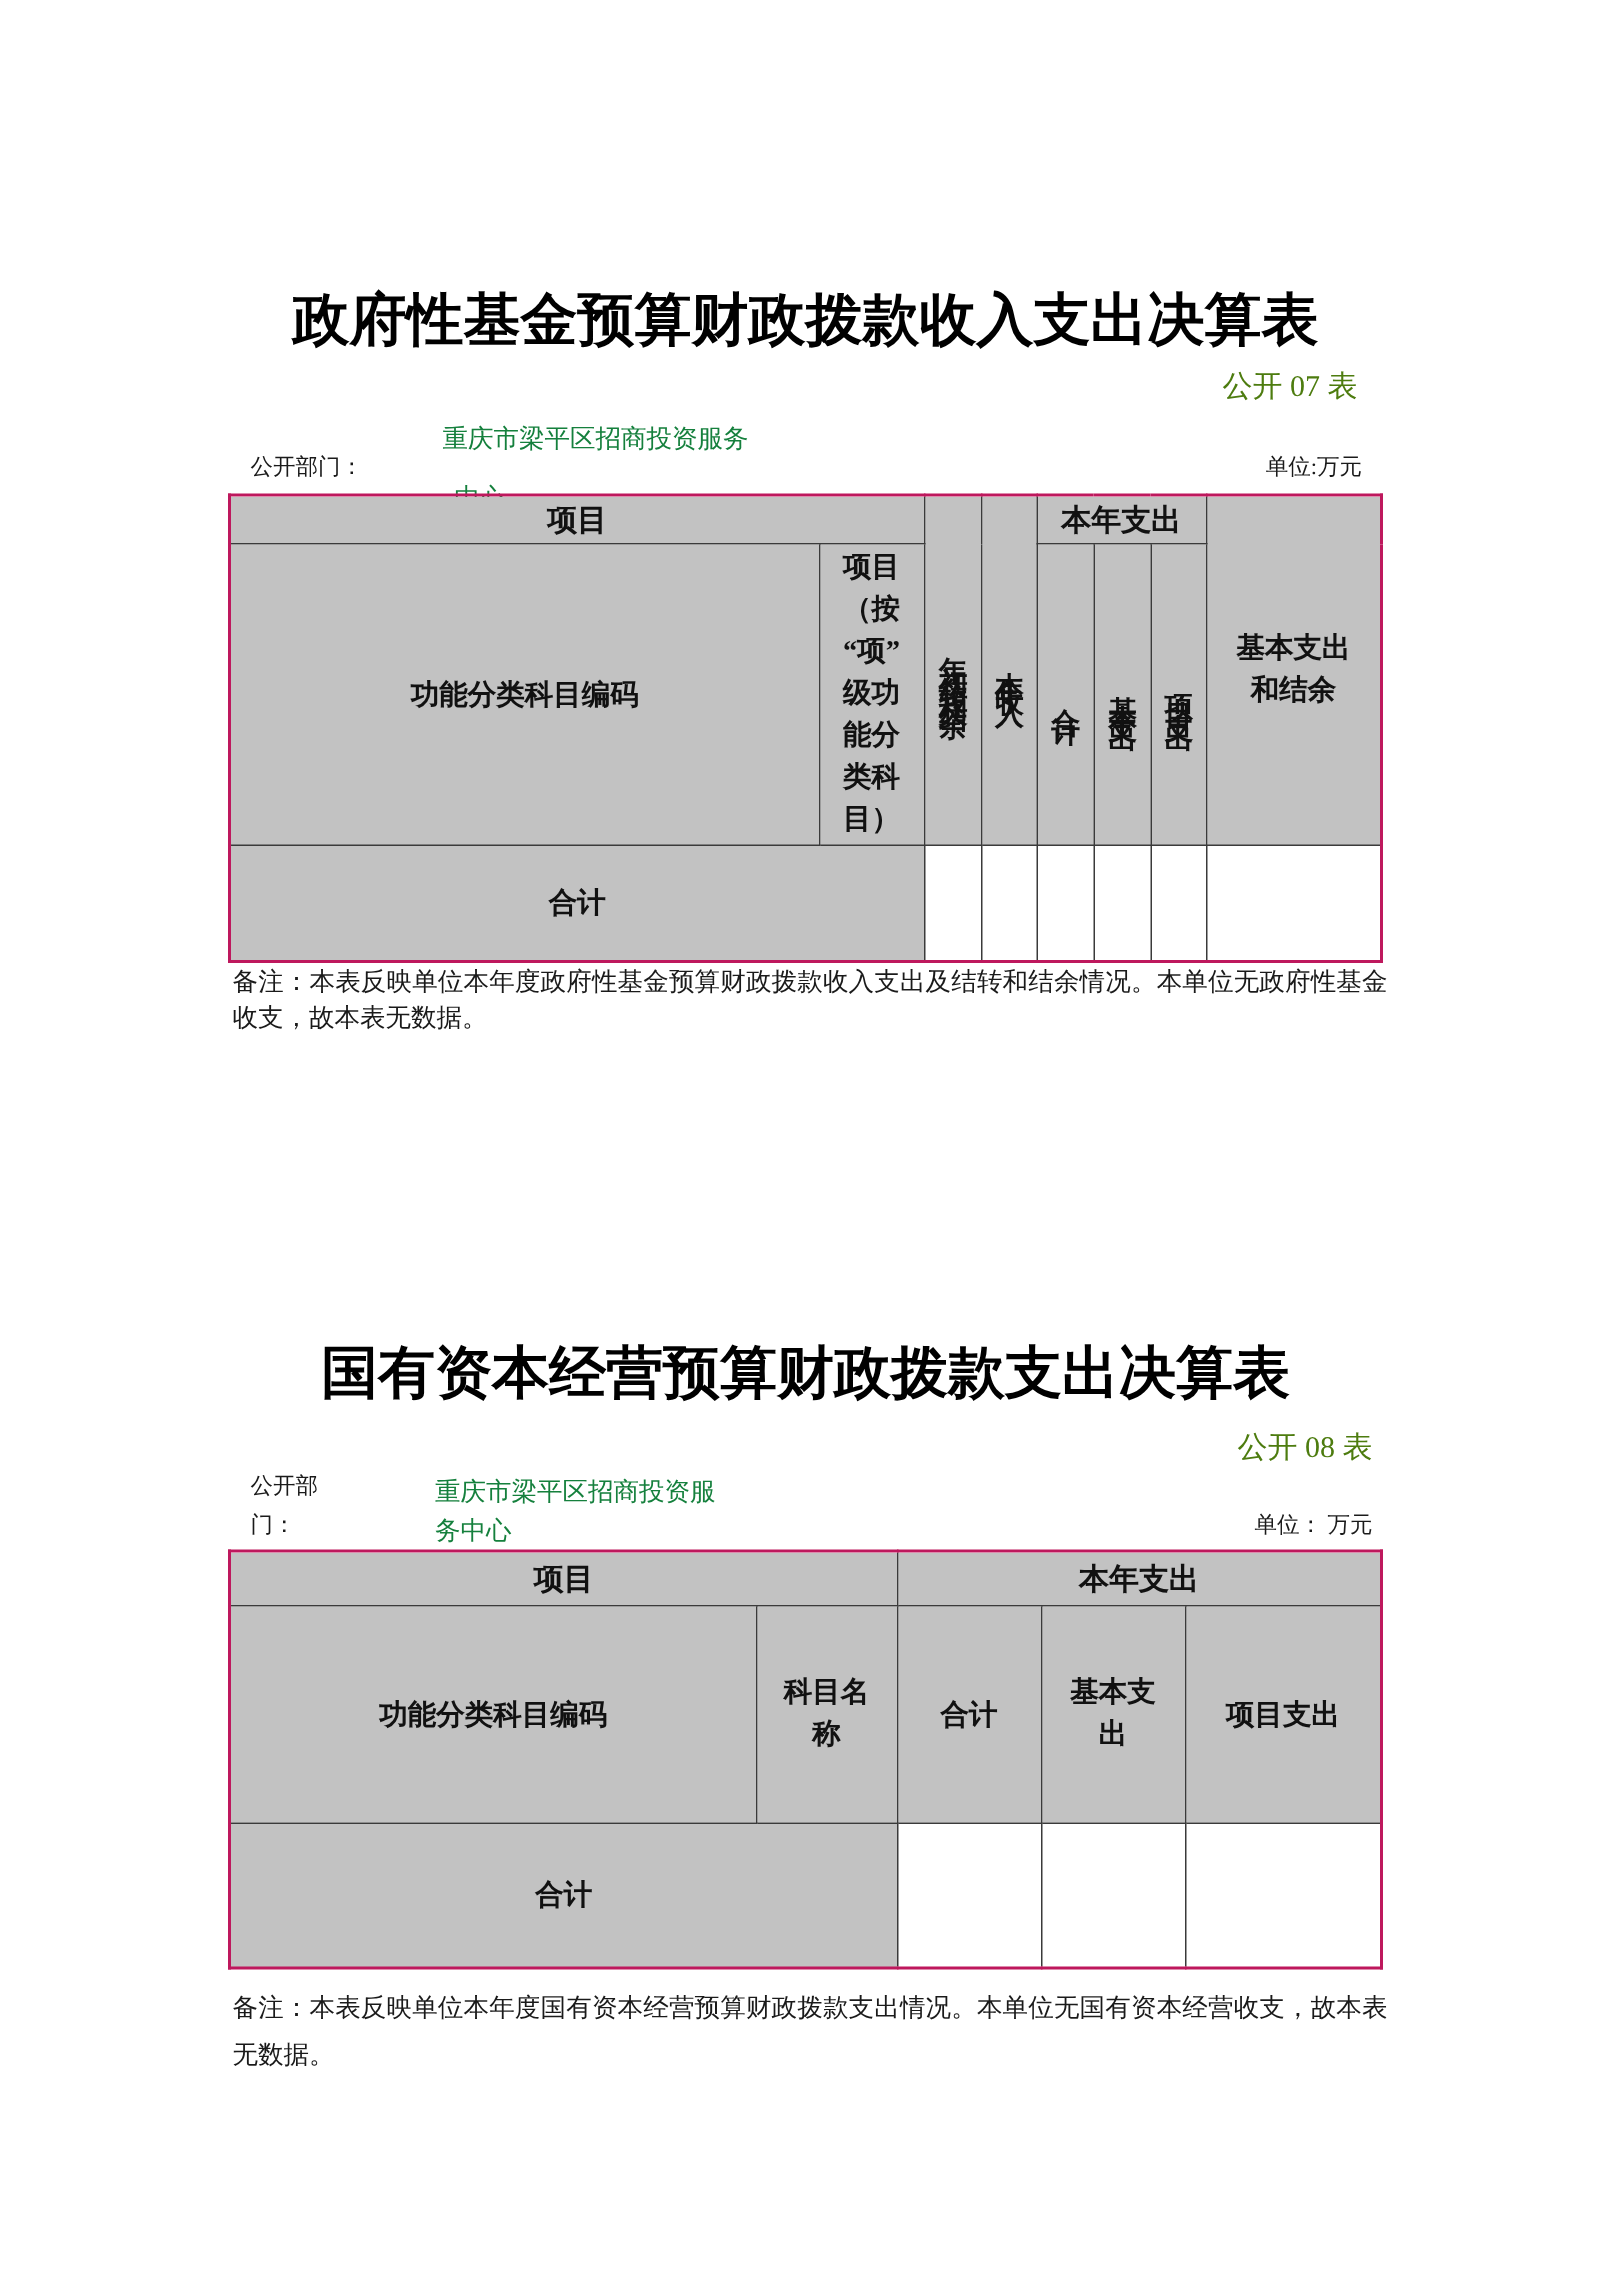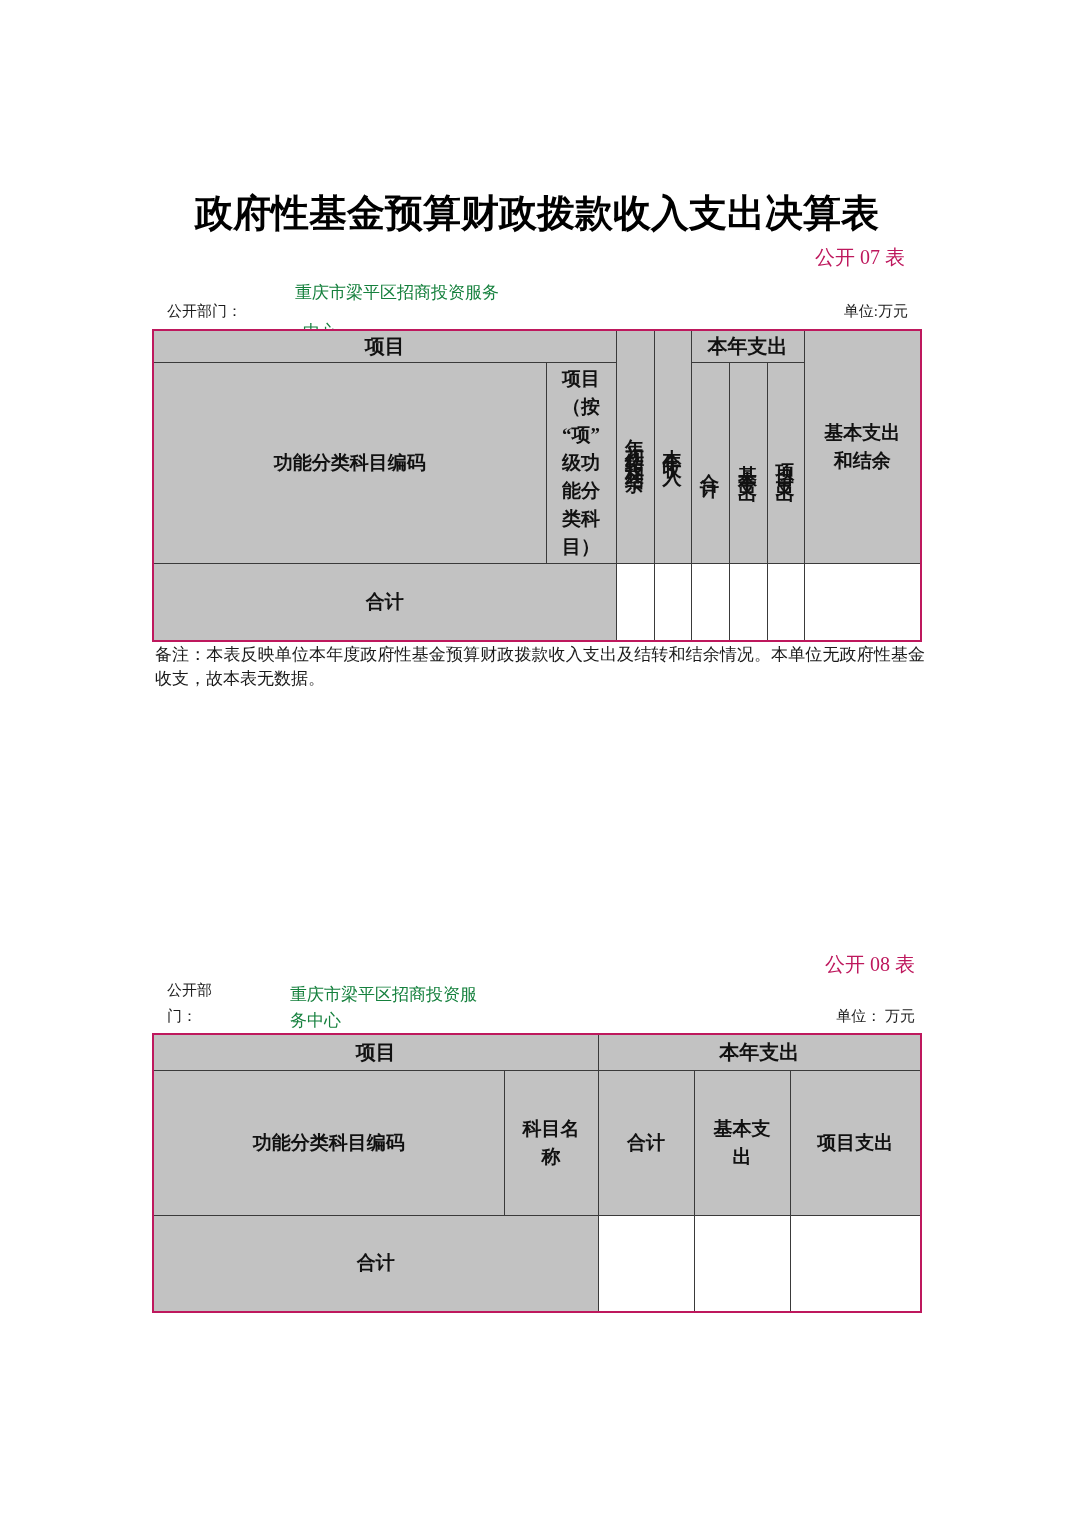--- a/index.html
+++ b/index.html
@@ -18,21 +18,21 @@
     text-align: center;
     font-size: 38px; font-weight: 700;
     color: #000000;
     white-space: nowrap;
   }
   #t1-title { top: 188px; }
   #t2-title { top: 890px; }
 
   .table-no {
     position: absolute;
-    font-size: 20px; color: #be185d;
+    font-size: 20px; color: #4d7c0f;
     white-space: nowrap;
   }
   #t1-no { top: 244px; right: 169px; }
   #t2-no { top: 951px; right: 159px; }
 
   .meta { position: absolute; font-size: 15px; color: #1a1a1a; white-space: nowrap; }
   .meta-small { position: absolute; font-size: 17px; color: #15803d; white-space: nowrap; }
 
   #t1-dept-label { top: 302px; left: 167px; }
   #t1-dept-v1 { top: 281px; left: 295px; }
@@ -145,20 +145,21 @@
       <td class="blank"></td>
       <td class="blank"></td>
       <td class="blank"></td>
       <td class="blank"></td>
     </tr>
   </tbody>
     </table>
 
   <div id="t1-note" class="note">备注：本表反映单位本年度政府性基金预算财政拨款收入支出及结转和结余情况。本单位无政府性基金收支，故本表无数据。</div>
 
+  <div id="t2-title" class="doc-title">国有资本经营预算财政拨款支出决算表</div>
   <div id="t2-no" class="table-no">公开 08 表</div>
 
   <div id="t2-dept-l1" class="meta">公开部</div>
   <div id="t2-dept-l2" class="meta">门：</div>
   <div id="t2-dept-v1" class="meta-small">重庆市梁平区招商投资服</div>
   <div id="t2-dept-v2" class="meta-small">务中心</div>
   <div id="t2-unit" class="meta">单位： 万元</div>
 
   <table id="table2" class="budget">
     <colgroup>
@@ -184,14 +185,15 @@
     </tr>
     <tr class="r3">
       <td colspan="2">合计</td>
       <td class="blank"></td>
       <td class="blank"></td>
       <td class="blank"></td>
     </tr>
   </tbody>
     </table>
 
+  <div id="t2-note" class="note">备注：本表反映单位本年度国有资本经营预算财政拨款支出情况。本单位无国有资本经营收支，故本表无数据。</div>
 
 </div>
 
 </body></html>

